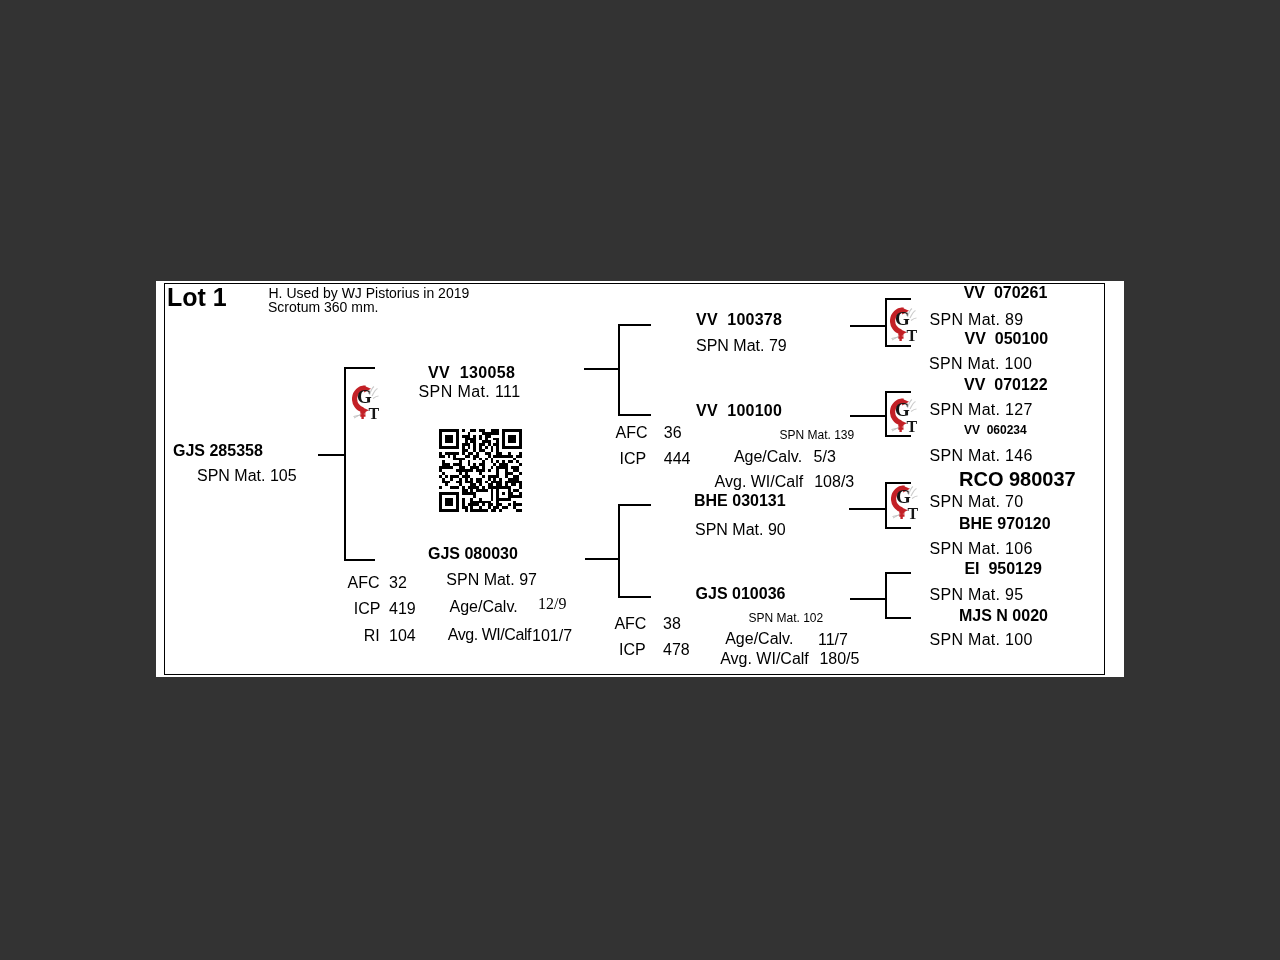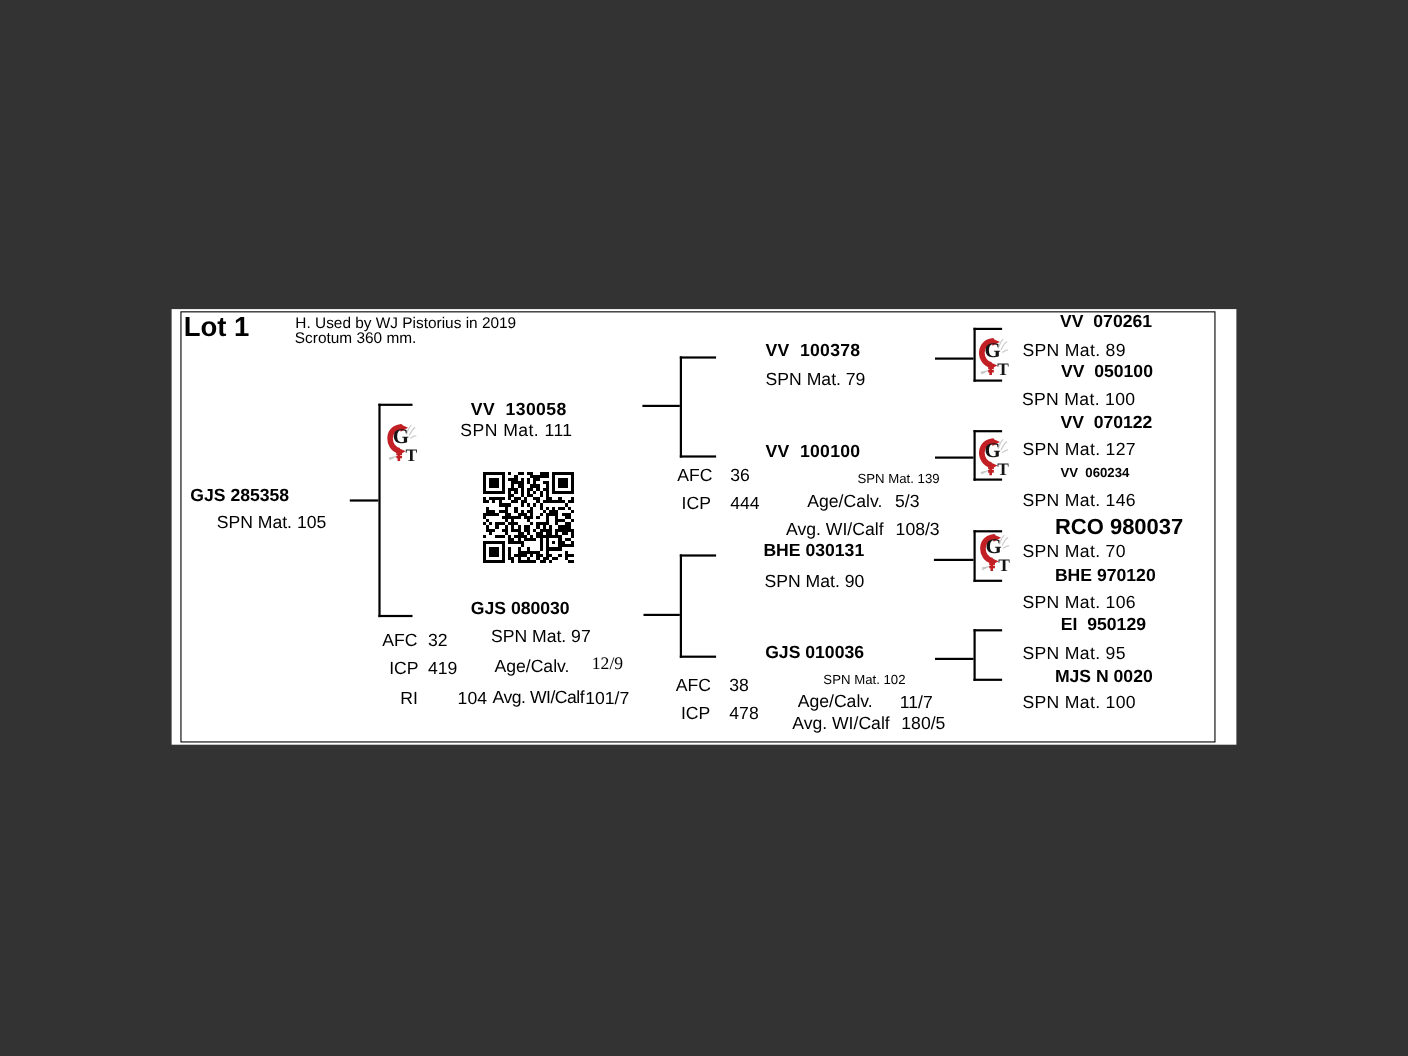--- a/index.html
+++ b/index.html
@@ -28,21 +28,21 @@
 <div class="t" style="left:167px;top:284.8px;font-size:25px;font-weight:bold;">Lot 1</div>
     <div class="t" style="left:268.5px;top:285.6px;font-size:14px;">H. Used by WJ Pistorius in 2019</div>
     <div class="t" style="left:268px;top:299.6px;font-size:14px;">Scrotum 360 mm.</div>
     <div class="t" style="left:173px;top:442.9px;font-size:16px;font-weight:bold;">GJS 285358</div>
     <div class="t" style="left:197px;top:467.9px;font-size:16px;">SPN Mat. 105</div>
     <div class="t" style="left:347.5px;top:574.9px;font-size:16px;">AFC</div>
     <div class="t" style="left:389px;top:574.9px;font-size:16px;">32</div>
     <div class="t" style="left:353.8px;top:601.4px;font-size:16px;">ICP</div>
     <div class="t" style="left:389px;top:601.4px;font-size:16px;">419</div>
     <div class="t" style="left:363.8px;top:627.9px;font-size:16px;">RI</div>
-    <div class="t" style="left:389px;top:627.9px;font-size:16px;margin-left:27px;">104</div>
+    <div class="t" style="left:389px;top:627.9px;font-size:16px;">104</div>
     <div class="t" style="left:428px;top:365.4px;font-size:16px;font-weight:bold;letter-spacing:0.35px;">VV&nbsp; 130058</div>
     <div class="t" style="left:418.5px;top:383.9px;font-size:16px;letter-spacing:0.4px;">SPN Mat. 111</div>
     <div class="t" style="left:428px;top:546.4px;font-size:16px;font-weight:bold;">GJS 080030</div>
     <div class="t" style="left:446.3px;top:572.4px;font-size:16px;">SPN Mat. 97</div>
     <div class="t" style="left:449.5px;top:599.4px;font-size:16px;">Age/Calv.</div>
     <div class="t" style="left:538px;top:595.9px;font-size:16px;font-family:Liberation Serif, serif;">12/9</div>
     <div class="t" style="left:447.8px;top:626.9px;font-size:16px;letter-spacing:-0.45px;">Avg. WI/Calf</div>
     <div class="t" style="left:532px;top:627.9px;font-size:16px;">101/7</div>
     <div class="t" style="left:615.6px;top:424.9px;font-size:16px;">AFC</div>
     <div class="t" style="left:663.8px;top:424.9px;font-size:16px;">36</div>

